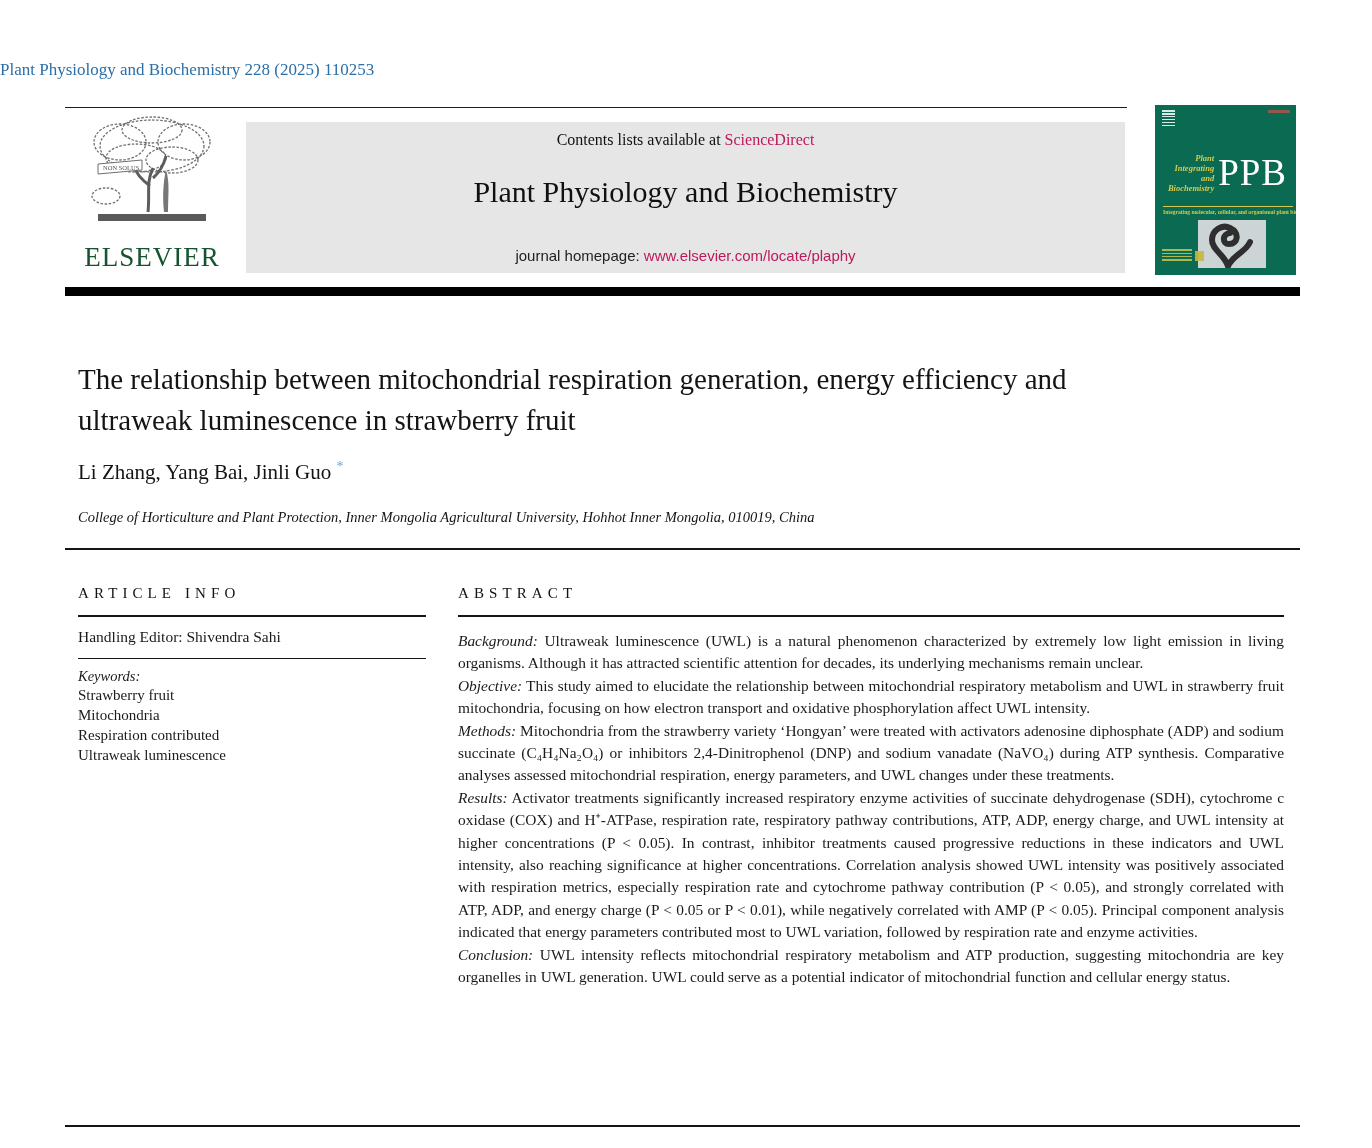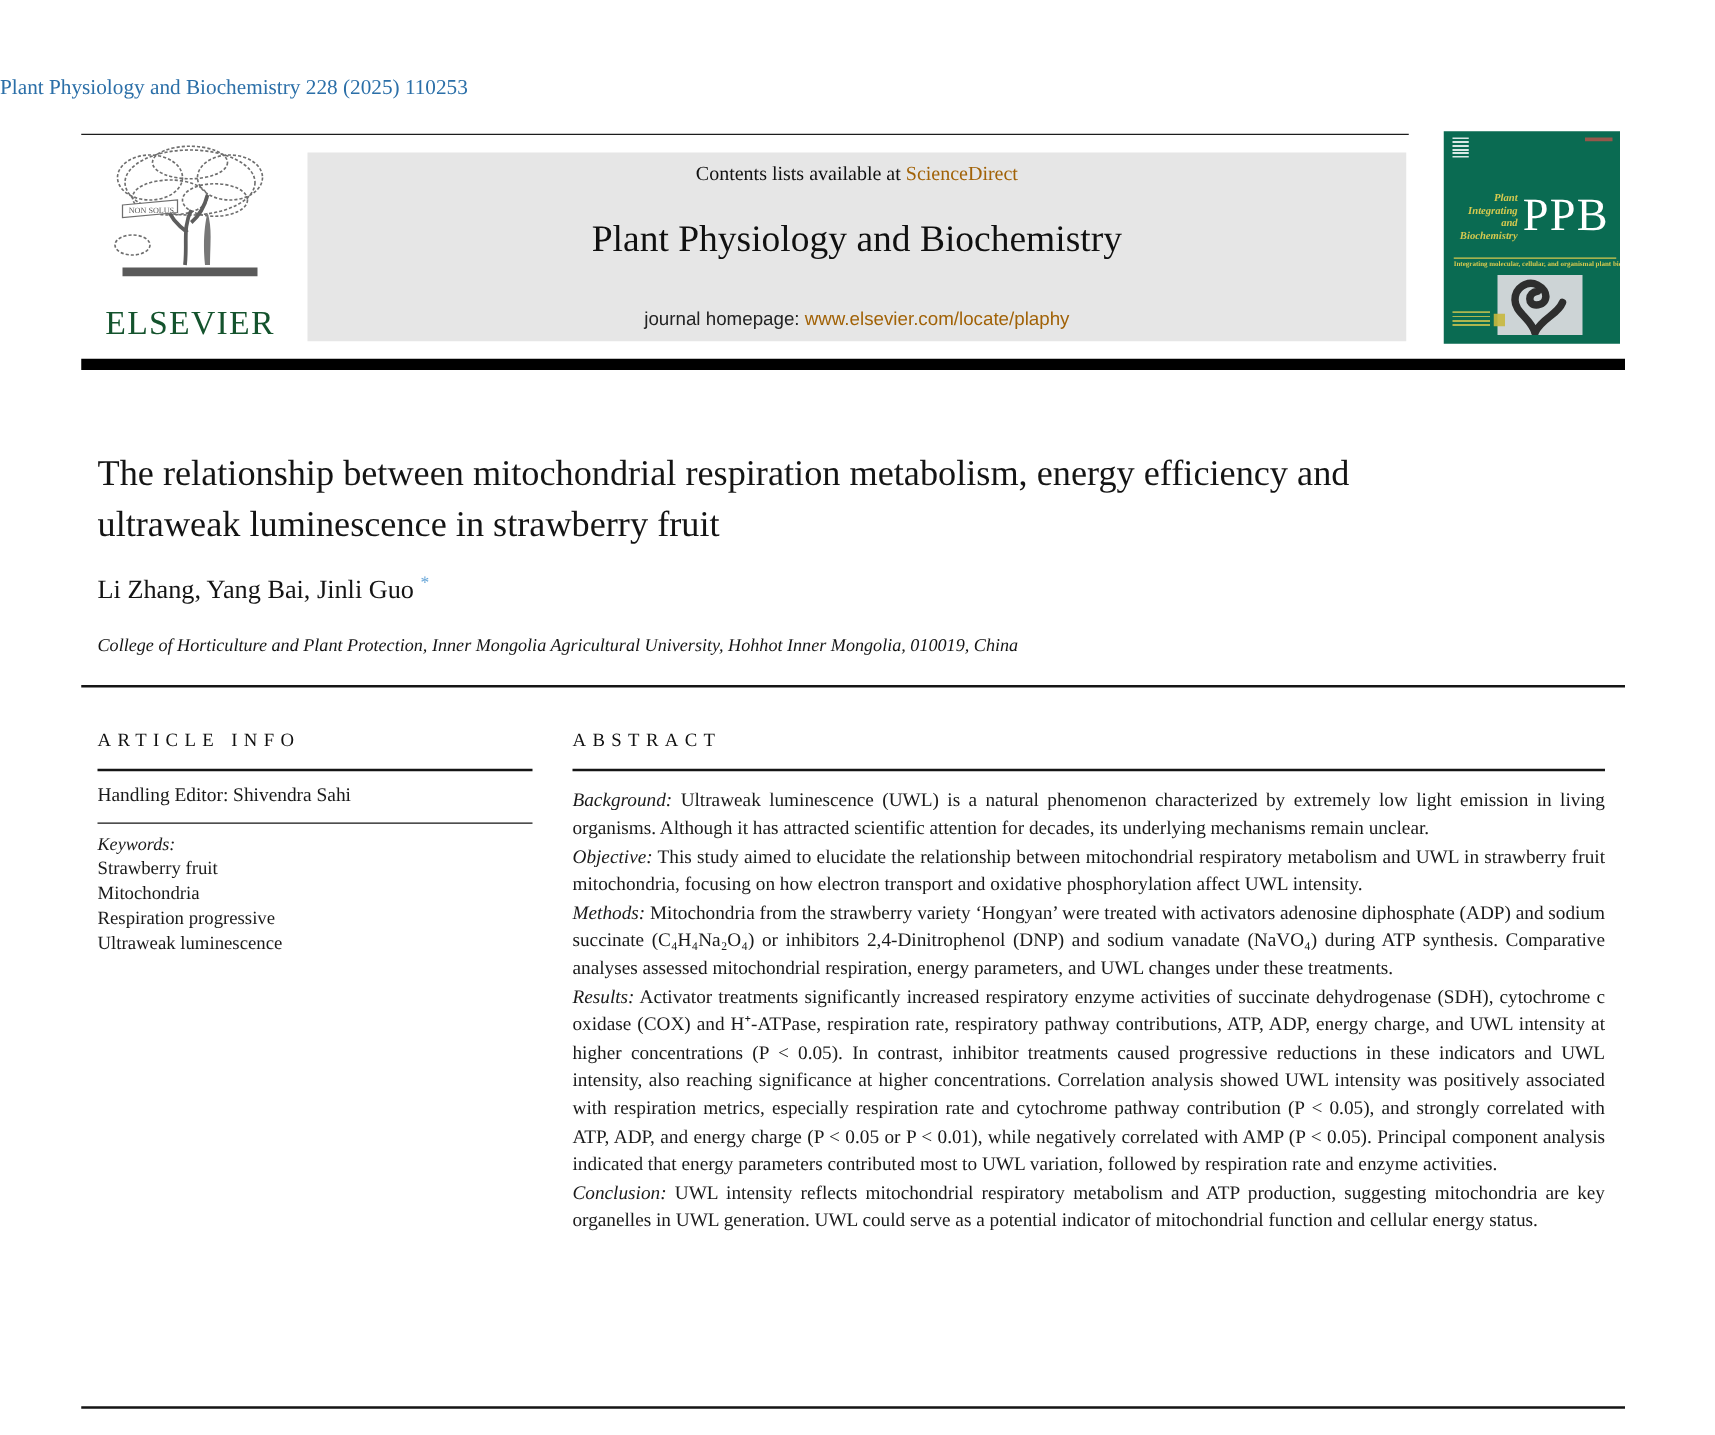--- a/index.html
+++ b/index.html
@@ -19,21 +19,21 @@
   .divider-mid { left:65px;  top:548px;  width:1235px; height:2px;  background:#151515; }
   .rule-bottom { left:65px;  top:1125px; width:1235px; height:2px;  background:#151515; }
 
   
   .logo-block { left:72px; top:112px; width:160px; height:166px; text-align:center; }
   .elsevier-text { color:#14532d; font-size:27px; letter-spacing:1px; margin-top:-2px; }
 
   
   .header-box { left:246px; top:122px; width:879px; height:151px; background:#e6e6e6; text-align:center; }
   .contents-line { margin-top:9px; font-size:16px; color:#111; }
-  .link-blue { color:#a16207; text-decoration:none; cursor:pointer; }
+  .link-blue { color:#be185d; text-decoration:none; cursor:pointer; }
   .journal-title { margin-top:26px; font-size:30px; color:#101010; }
   .homepage-line { position:absolute; bottom:9px; left:0; width:100%;
     font-family:"Liberation Sans", sans-serif; font-size:15px; color:#222; }
 
   
   .cover { left:1155px; top:105px; width:141px; height:170px; background:#0a6b52; overflow:hidden; }
   .cover-mark { position:absolute; left:7px; top:5px; width:13px; height:16px; opacity:.85;
     background:repeating-linear-gradient(#ffffff 0 1.5px, transparent 1.5px 3px); }
   .cover-issue { position:absolute; right:6px; top:5px; width:22px; height:3px; background:#b9524a; opacity:.8; }
   .cover-name { position:absolute; left:0; top:48px; width:132px; display:flex; align-items:center; justify-content:flex-end; }
@@ -126,40 +126,40 @@
     <svg width="68" height="48" viewBox="0 0 68 48">
       <path d="M30 46 C26 34 14 30 14 20 C14 10 24 4 32 8 C42 13 40 24 31 24 C24 24 24 14 32 13 M30 46 C36 34 48 32 52 22" fill="none" stroke="#2e2e2e" stroke-width="6" stroke-linecap="round"></path>
     </svg>
   </div>
   <div class="cover-mini-logos"></div>
   <div class="cover-mini-badge"></div>
 </div>
 
 <div class="abs thick-bar"></div>
 
-<h1 class="abs paper-title" style="font-weight:normal;">The relationship between mitochondrial respiration metabolism, energy efficiency and ultraweak luminescence in strawberry fruit</h1>
+<h1 class="abs paper-title" style="font-weight:normal;">The relationship between mitochondrial respiration generation, energy efficiency and ultraweak luminescence in strawberry fruit</h1>
 
 <div class="abs authors">
   <span>Li Zhang, Yang Bai, Jinli Guo</span>
   <sup>*</sup>
 </div>
 
 <div class="abs affiliation">College of Horticulture and Plant Protection, Inner Mongolia Agricultural University, Hohhot Inner Mongolia, 010019, China</div>
 
 <div class="abs divider-mid"></div>
 
 <div class="abs left-col">
   <div class="section-heading">ARTICLE INFO</div>
   <div class="col-rule"></div>
   <div class="handling">Handling Editor: Shivendra Sahi</div>
   <div class="col-rule-thin"></div>
   <div class="keywords-label">Keywords:</div>
   <div class="keyword">Strawberry fruit</div>
   <div class="keyword">Mitochondria</div>
-  <div class="keyword">Respiration progressive</div>
+  <div class="keyword">Respiration contributed</div>
   <div class="keyword">Ultraweak luminescence</div>
 </div>
 
 <div class="abs right-col">
   <div class="section-heading">ABSTRACT</div>
   <div class="col-rule"></div>
   <div class="abstract-body">
     <p><span class="sec-label">Background:</span><span> Ultraweak luminescence (UWL) is a natural phenomenon characterized by extremely low light emission in living organisms. Although it has attracted scientific attention for decades, its underlying mechanisms remain unclear.</span></p>
     <p><span class="sec-label">Objective:</span><span> This study aimed to elucidate the relationship between mitochondrial respiratory metabolism and UWL in strawberry fruit mitochondria, focusing on how electron transport and oxidative phosphorylation affect UWL intensity.</span></p>
     <p><span class="sec-label">Methods:</span><span> Mitochondria from the strawberry variety ‘Hongyan’ were treated with activators adenosine diphosphate (ADP) and sodium succinate (C₄H₄Na₂O₄) or inhibitors 2,4-Dinitrophenol (DNP) and sodium vanadate (NaVO₄) during ATP synthesis. Comparative analyses assessed mitochondrial respiration, energy parameters, and UWL changes under these treatments.</span></p>

